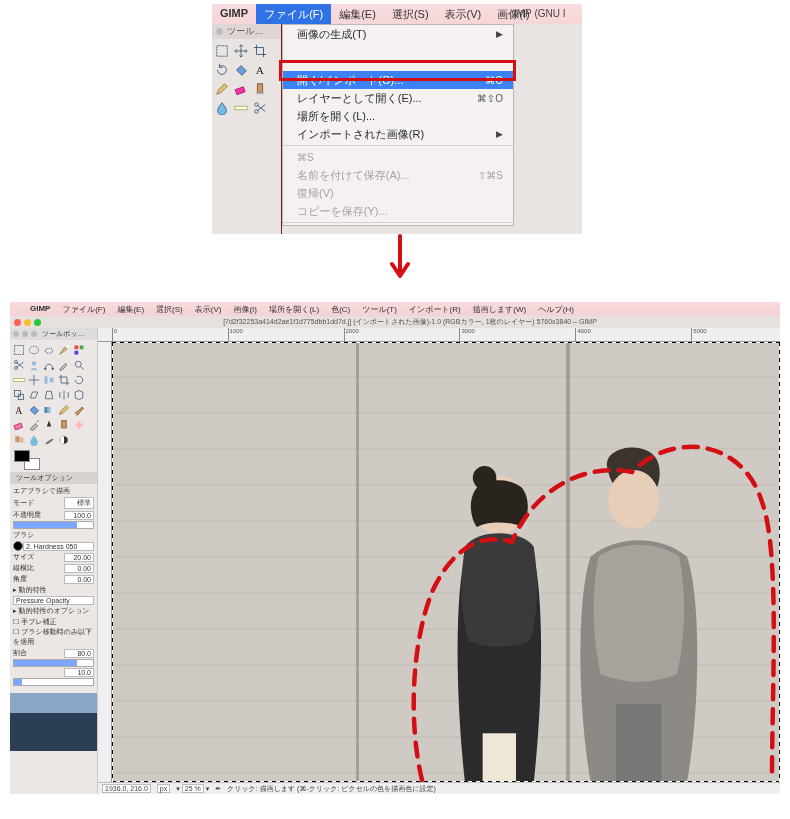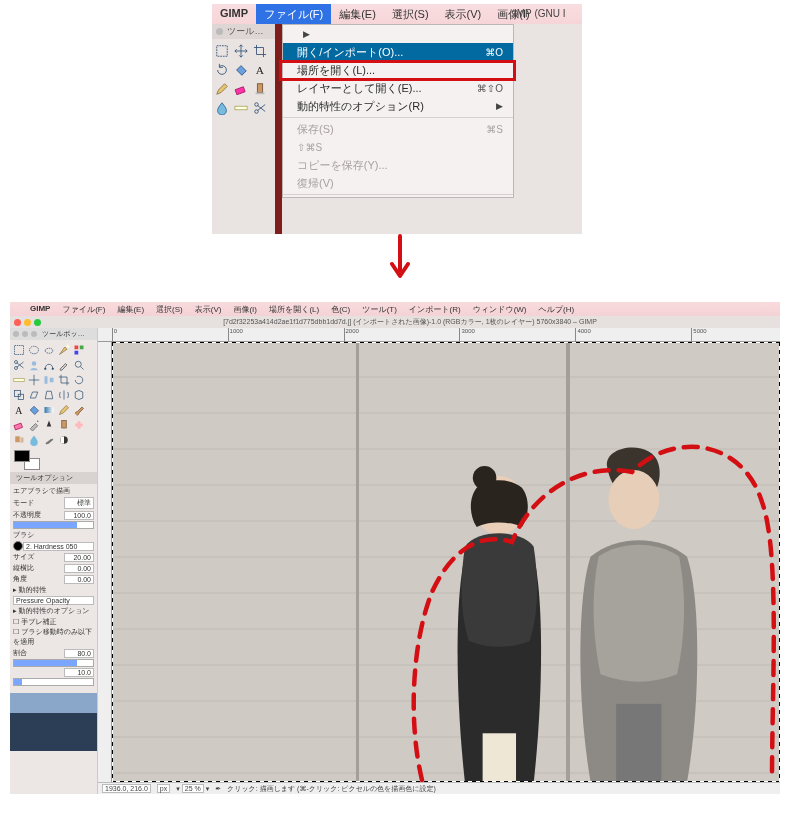--- a/index.html
+++ b/index.html
@@ -8,33 +8,33 @@
   
   .top-crop {
     position: absolute; left: 212px; top: 4px; width: 370px; height: 230px;
     background: #e9e3e1; overflow: hidden;
   }
   .top-menubar { height: 20px; background: linear-gradient(#f9dde0,#f6d5d8); display:flex; font-size:11px; }
   .top-menubar .mi { padding: 3px 8px 0; color:#333; }
   .top-menubar .mi.app { font-weight:700; }
   .top-menubar .mi.open { background:#2f72e6; color:#fff; }
   .toolbox-frag { position:absolute; left:0; top:20px; width:70px; height:230px;
-    background:#e9e3e1; border-right:7px solid #7f1d1d; font-size:9px; }
+    background:#e9e3e1; border-right:1px solid #7f1d1d; font-size:9px; }
   .toolbox-frag .tb-title { background:#ddd6d4; padding:1px 4px; display:flex; gap:4px; align-items:center; color:#555; }
   .toolbox-frag .tb-title .dot{ width:7px;height:7px;border-radius:50%;background:#bbb; }
   .toolbox-frag .grid { display:flex; flex-wrap:wrap; padding:4px 2px; gap:4px; }
   .toolbox-frag .tool { width:15px;height:15px; display:flex;align-items:center;justify-content:center; }
   .toolbox-frag svg{width:14px;height:14px;}
   .dropdown { position:absolute; left:70px; top:20px; width:232px;
     background:#f4f1f0; border:1px solid #bcb6b4; font-size:11px; }
   .dropdown .row{ display:flex; align-items:center; height:18px; padding:0 10px 0 14px; color:#2a2a2a; }
   .dropdown .row .lab{flex:1;}
   .dropdown .row .sc{color:#555; font-size:10px;}
   .dropdown .row .arr{ margin-left:6px; font-size:9px; color:#444;}
-  .dropdown .row.hi{ background:#0369a1; color:#fff; }
+  .dropdown .row.hi{ background:#3b82f6; color:#fff;margin-top:28px; }
   .dropdown .row.hi .sc{color:#fff;}
   .dropdown .row.dis{ color:#a7a2a0; }
   .dropdown .row.dis .sc{ color:#a7a2a0;}
   .dropdown hr{ border:0; border-top:1px solid #d6d0ce; margin:2px 0; }
   .red-frame { position:absolute; left:67px; top:56px; width:237px; height:21px;
     border:3px solid #d40f14; pointer-events:none; }
   .under-title { position:absolute; left:302px; top:0; width:70px; padding-top:4px;
     font-size:10px; color:#444; }
 
   
@@ -192,50 +192,51 @@
             <circle cx="4" cy="4" r="2" fill="none" stroke="#357"></circle>
             <circle cx="4" cy="12" r="2" fill="none" stroke="#357"></circle>
             <path d="M5 5l9 7M5 11l9-7" stroke="#357"></path>
           </svg>
         </span>
     </div>
   </div>
 
   <div class="dropdown">
     <div class="row">
+        <span class="lab">画像の生成(T)</span>
         <span class="arr">▶</span>
       </div>
     <div class="row hi">
         <span class="lab">開く/インポート(O)...</span>
         <span class="sc">⌘O</span>
       </div>
     <div class="row">
-        <span class="lab">場所を開く(L)...</span>
-      </div>
-    <div class="row">
         <span class="lab">レイヤーとして開く(E)...</span>
         <span class="sc">⌘⇧O</span>
       </div>
     <div class="row">
-        <span class="lab">動的特性のオプション(R)</span>
+        <span class="lab">場所を開く(L)...</span>
+      </div>
+    <div class="row">
+        <span class="lab">インポートされた画像(R)</span>
         <span class="arr">▶</span>
       </div>
     <hr>
     <div class="row dis">
-        <span class="lab">保存(S)</span>
         <span class="sc">⌘S</span>
       </div>
     <div class="row dis">
+        <span class="lab">名前を付けて保存(A)...</span>
         <span class="sc">⇧⌘S</span>
+      </div>
+    <div class="row dis">
+        <span class="lab">復帰(V)</span>
       </div>
     <div class="row dis">
         <span class="lab">コピーを保存(Y)...</span>
-      </div>
-    <div class="row dis">
-        <span class="lab">復帰(V)</span>
       </div>
     <hr>
   </div>
 
   <div class="red-frame"></div>
 </div>
 
 <div class="big-arrow">
   <svg viewBox="0 0 24 48">
       <path d="M12 2v34M4 30l8 12 8-12" fill="none" stroke="#d40f14" stroke-width="4" stroke-linecap="round" stroke-linejoin="round"></path>
@@ -248,21 +249,21 @@
     <span class="mi app">GIMP</span>
     <span class="mi">ファイル(F)</span>
     <span class="mi">編集(E)</span>
     <span class="mi">選択(S)</span>
     <span class="mi">表示(V)</span>
     <span class="mi">画像(I)</span>
     <span class="mi">場所を開く(L)</span>
     <span class="mi">色(C)</span>
     <span class="mi">ツール(T)</span>
     <span class="mi">インポート(R)</span>
-    <span class="mi">ウィンドウ(W)</span>
+    <span class="mi">描画します(W)</span>
     <span class="mi">ヘルプ(H)</span>
   </div>
 
   <div class="win-chrome">
     <span class="d r"></span>
     <span class="d y"></span>
     <span class="d g"></span>
     <span class="title">[7d2f32253a414d2ae1f1d775dbb1dd7d.j] (インポートされた画像)-1.0 (RGBカラー, 1枚のレイヤー) 5760x3840 – GIMP</span>
   </div>
 

